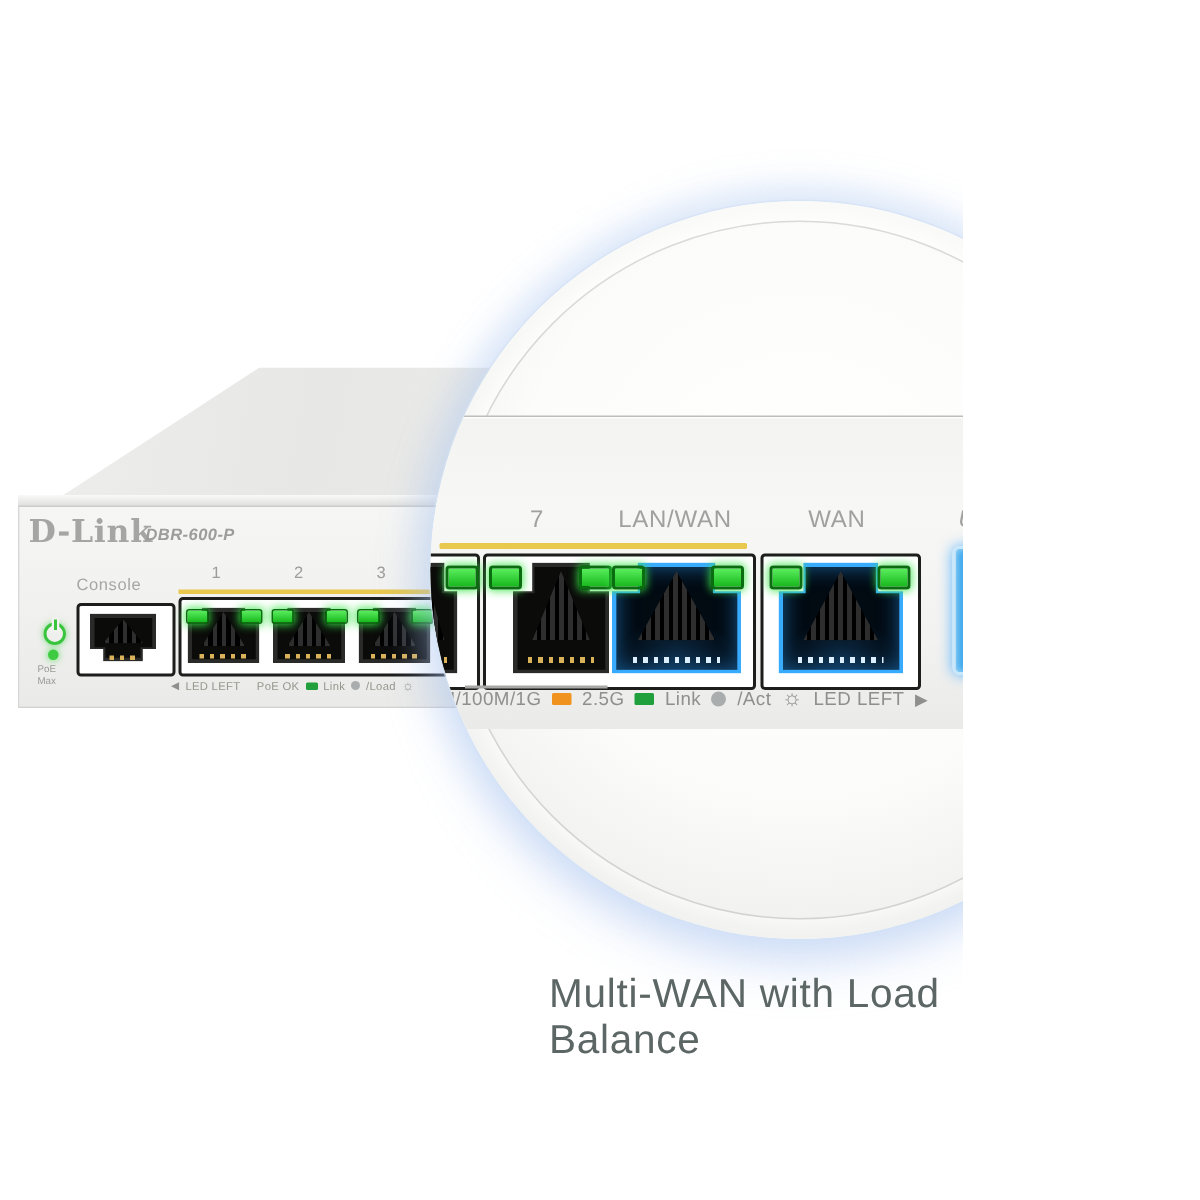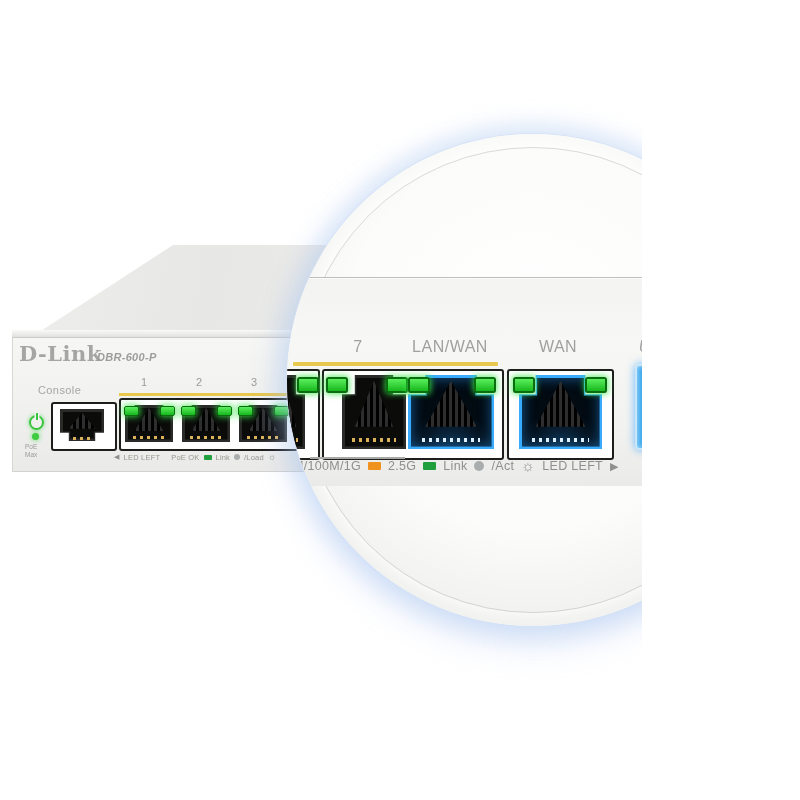--- a/index.html
+++ b/index.html
@@ -24,21 +24,21 @@
   .pwr{position:absolute;left:16px;top:77px;width:11px;height:11px;border:2px solid #38c43c;
        border-radius:50%;box-shadow:0 0 4px rgba(60,210,70,.7);}
   .pwr i{position:absolute;left:50%;top:-4px;width:2px;height:7px;background:#38c43c;
        transform:translateX(-50%);box-shadow:0 0 0 1.5px #f2f2f0;}
   .dot{position:absolute;left:19px;top:95px;width:7px;height:7px;border-radius:50%;
        background:#3ecb41;box-shadow:0 0 5px rgba(60,220,70,.9);}
   .poe{position:absolute;left:12px;top:105px;width:26px;font-size:6.5px;line-height:7.5px;
        color:#9a9a98;}
   .poe span{display:block;}
 
-  .console-lab{position:absolute;left:25px;top:46px;font-size:11px;color:#a6a6a4;letter-spacing:.4px;}
+  .console-lab{position:absolute;left:38px;top:46px;font-size:11px;color:#a6a6a4;letter-spacing:.4px;}
   .bezel{position:absolute;background:#fff;border:2px solid #1d1d1c;border-radius:3px;}
   .bez-cons{left:38px;top:64px;width:62px;height:45px;}
 
   .yline{position:absolute;background:#e8c84d;}
   .yline.main{left:106px;top:55px;width:246px;height:3px;}
   .pnum{position:absolute;top:38px;width:14px;text-align:center;font-size:11px;color:#9c9c9a;}
   .bez-ports{left:106px;top:60px;width:246px;height:49px;}
 
   
   .jack{position:absolute;background:#2a2a29;
@@ -263,14 +263,15 @@
           <span>/Act</span>
           <span class="sun">☼</span>
           <span>LED LEFT</span>
           <span class="tri">▶</span>
         </div>
 
       </div>
     </div>
   </div>
 
+  <div class="caption">Multi-WAN with Load Balance</div>
 
 </div>
 
 </body></html>

